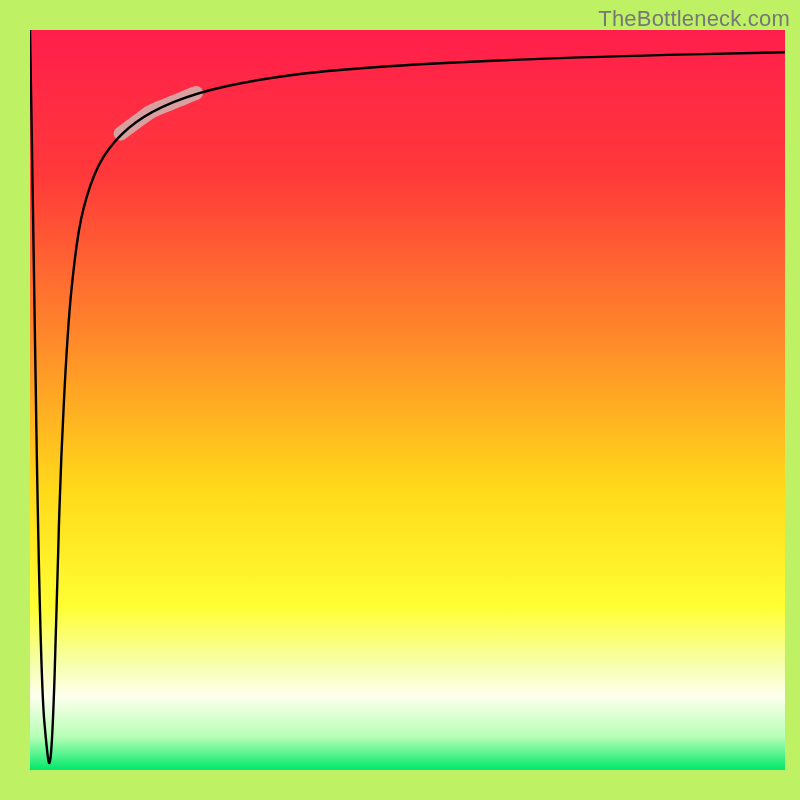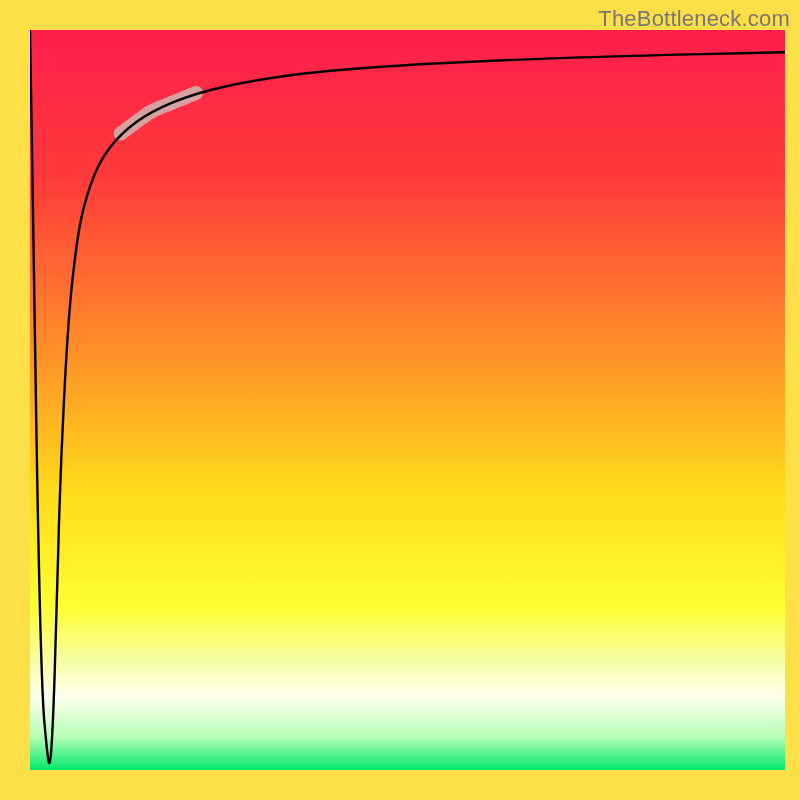--- a/index.html
+++ b/index.html
@@ -8,21 +8,21 @@
     width: 800px;
     height: 800px;
     background: #000;
     overflow: hidden;
     font-family: Arial, Helvetica, sans-serif;
   }
   .stage {
     position: relative;
     width: 800px;
     height: 800px;
-    background: #fde047;
+    background: #bef264;
   }
   .attribution {
     position: absolute;
     top: 6px;
     right: 10px;
     color: #777;
     font-size: 22px;
     font-weight: 400;
     letter-spacing: 0.2px;
     z-index: 30;

